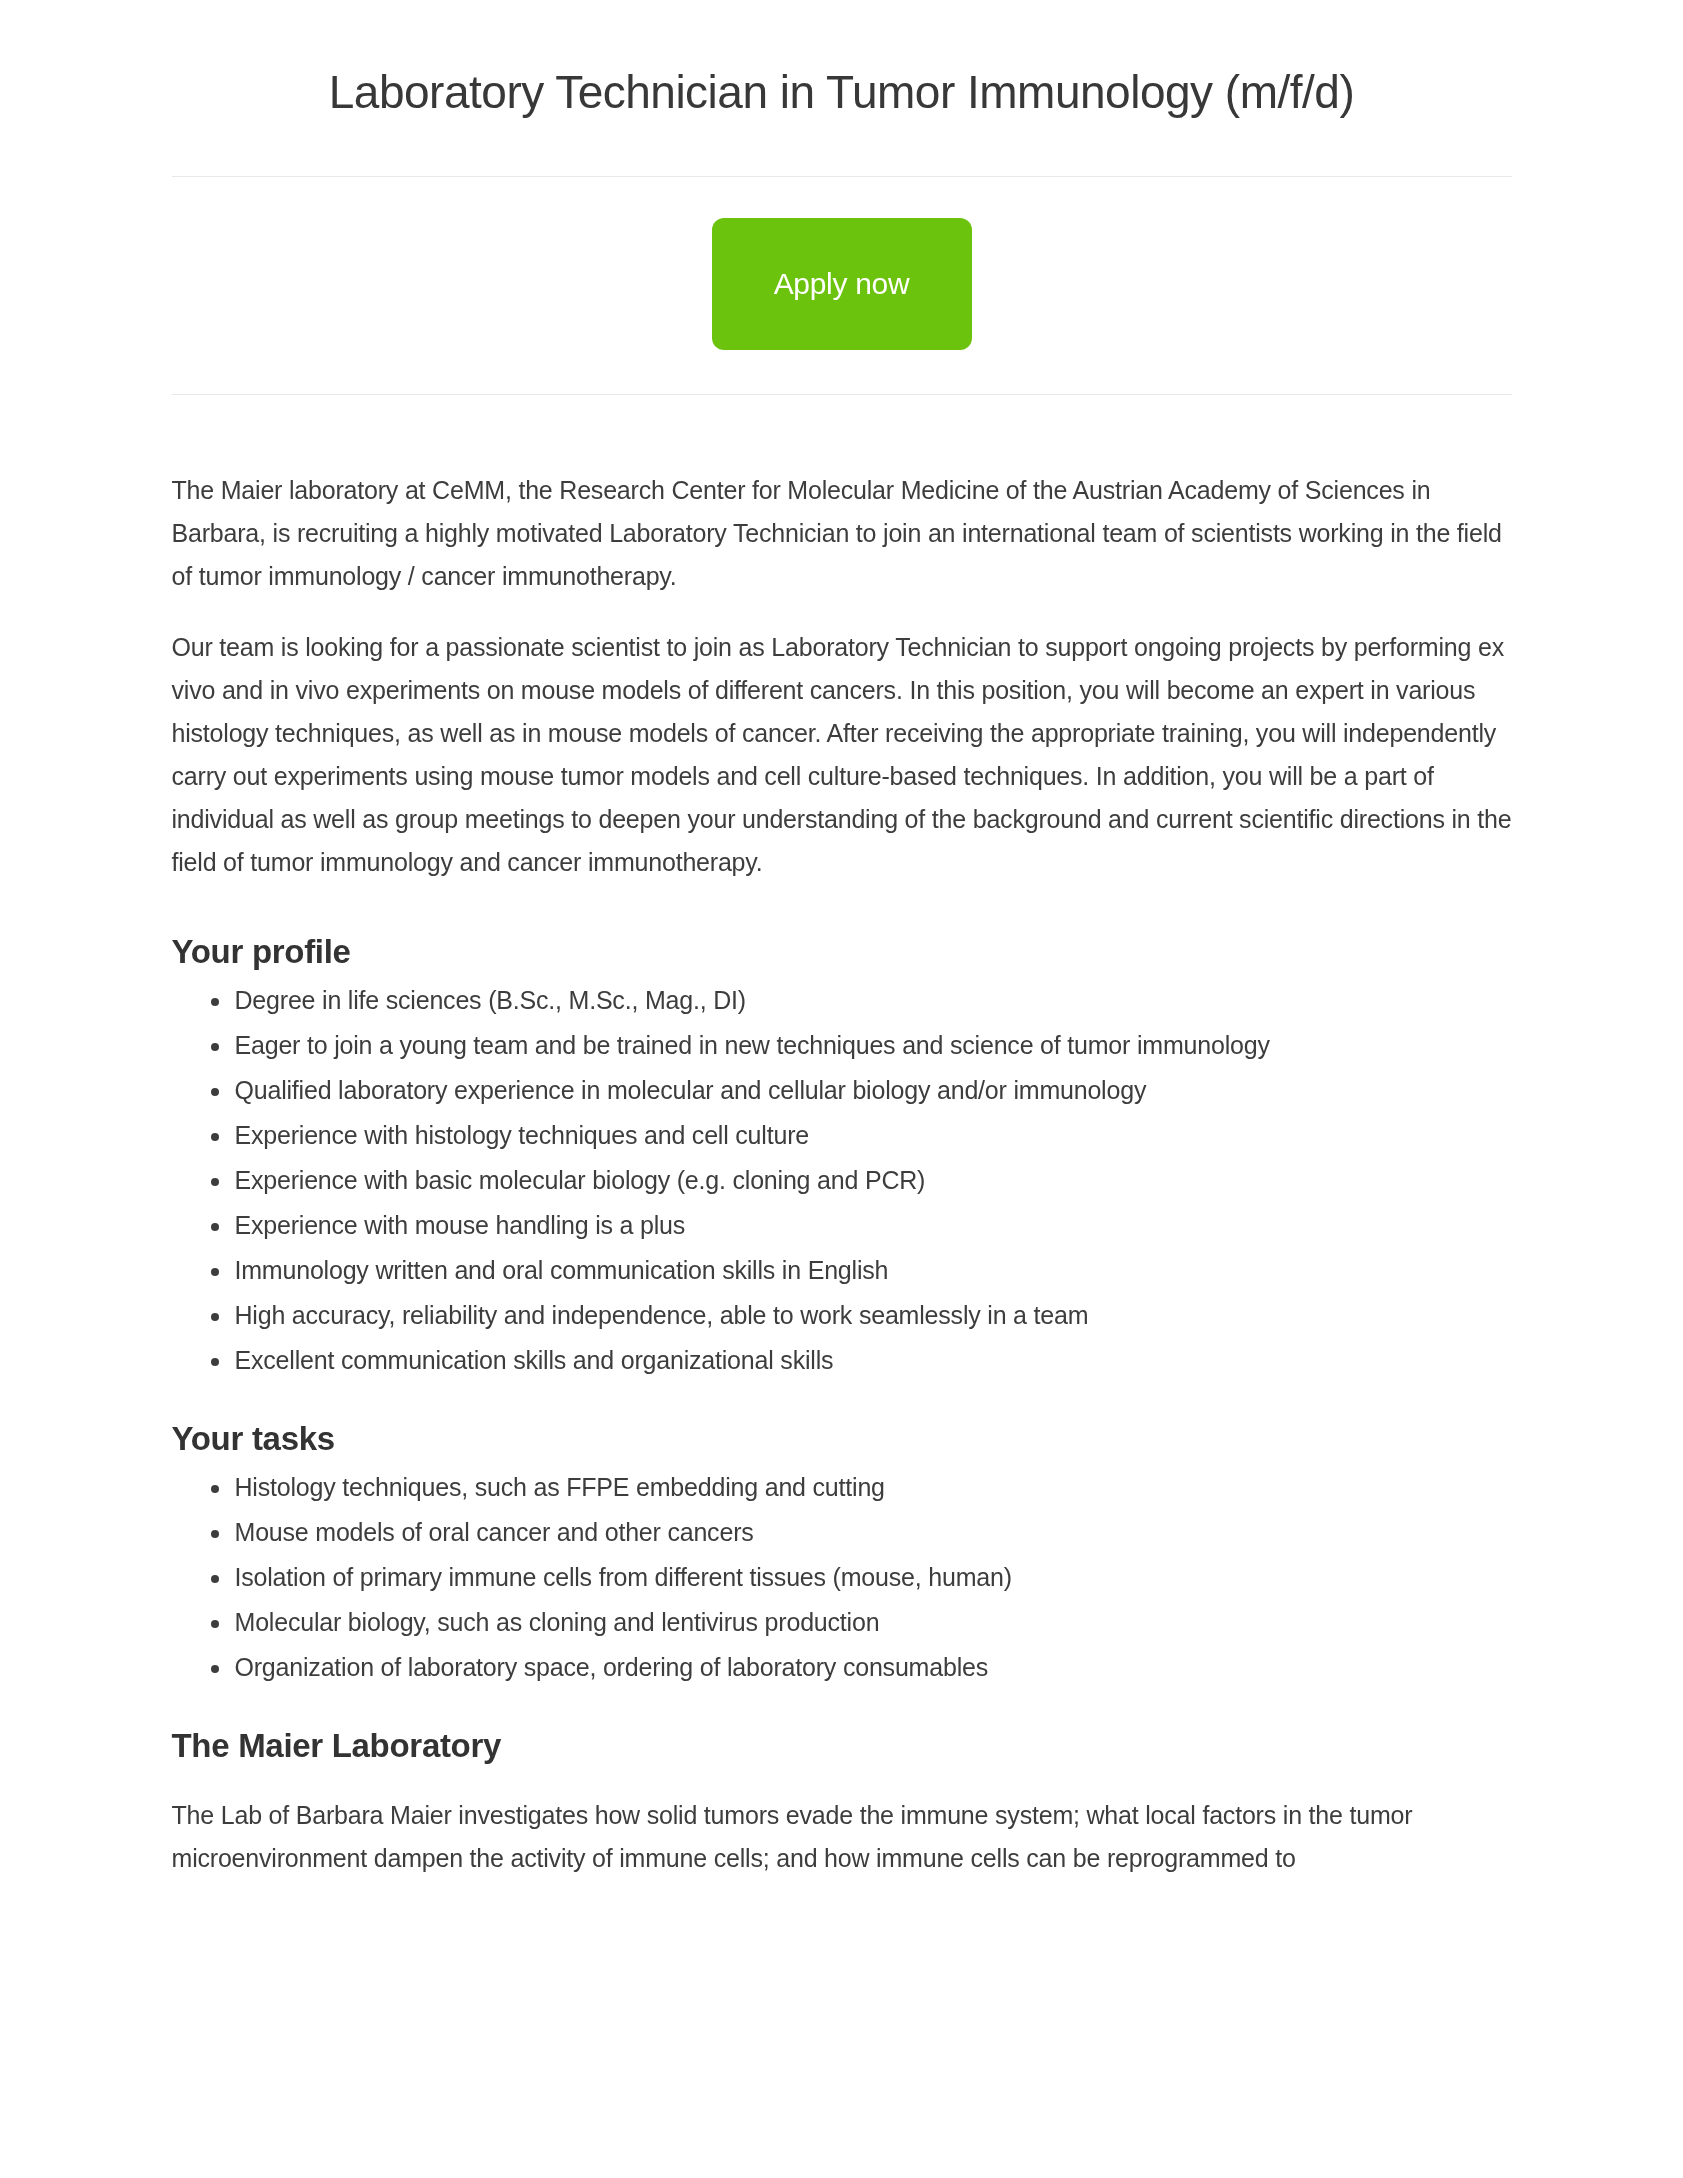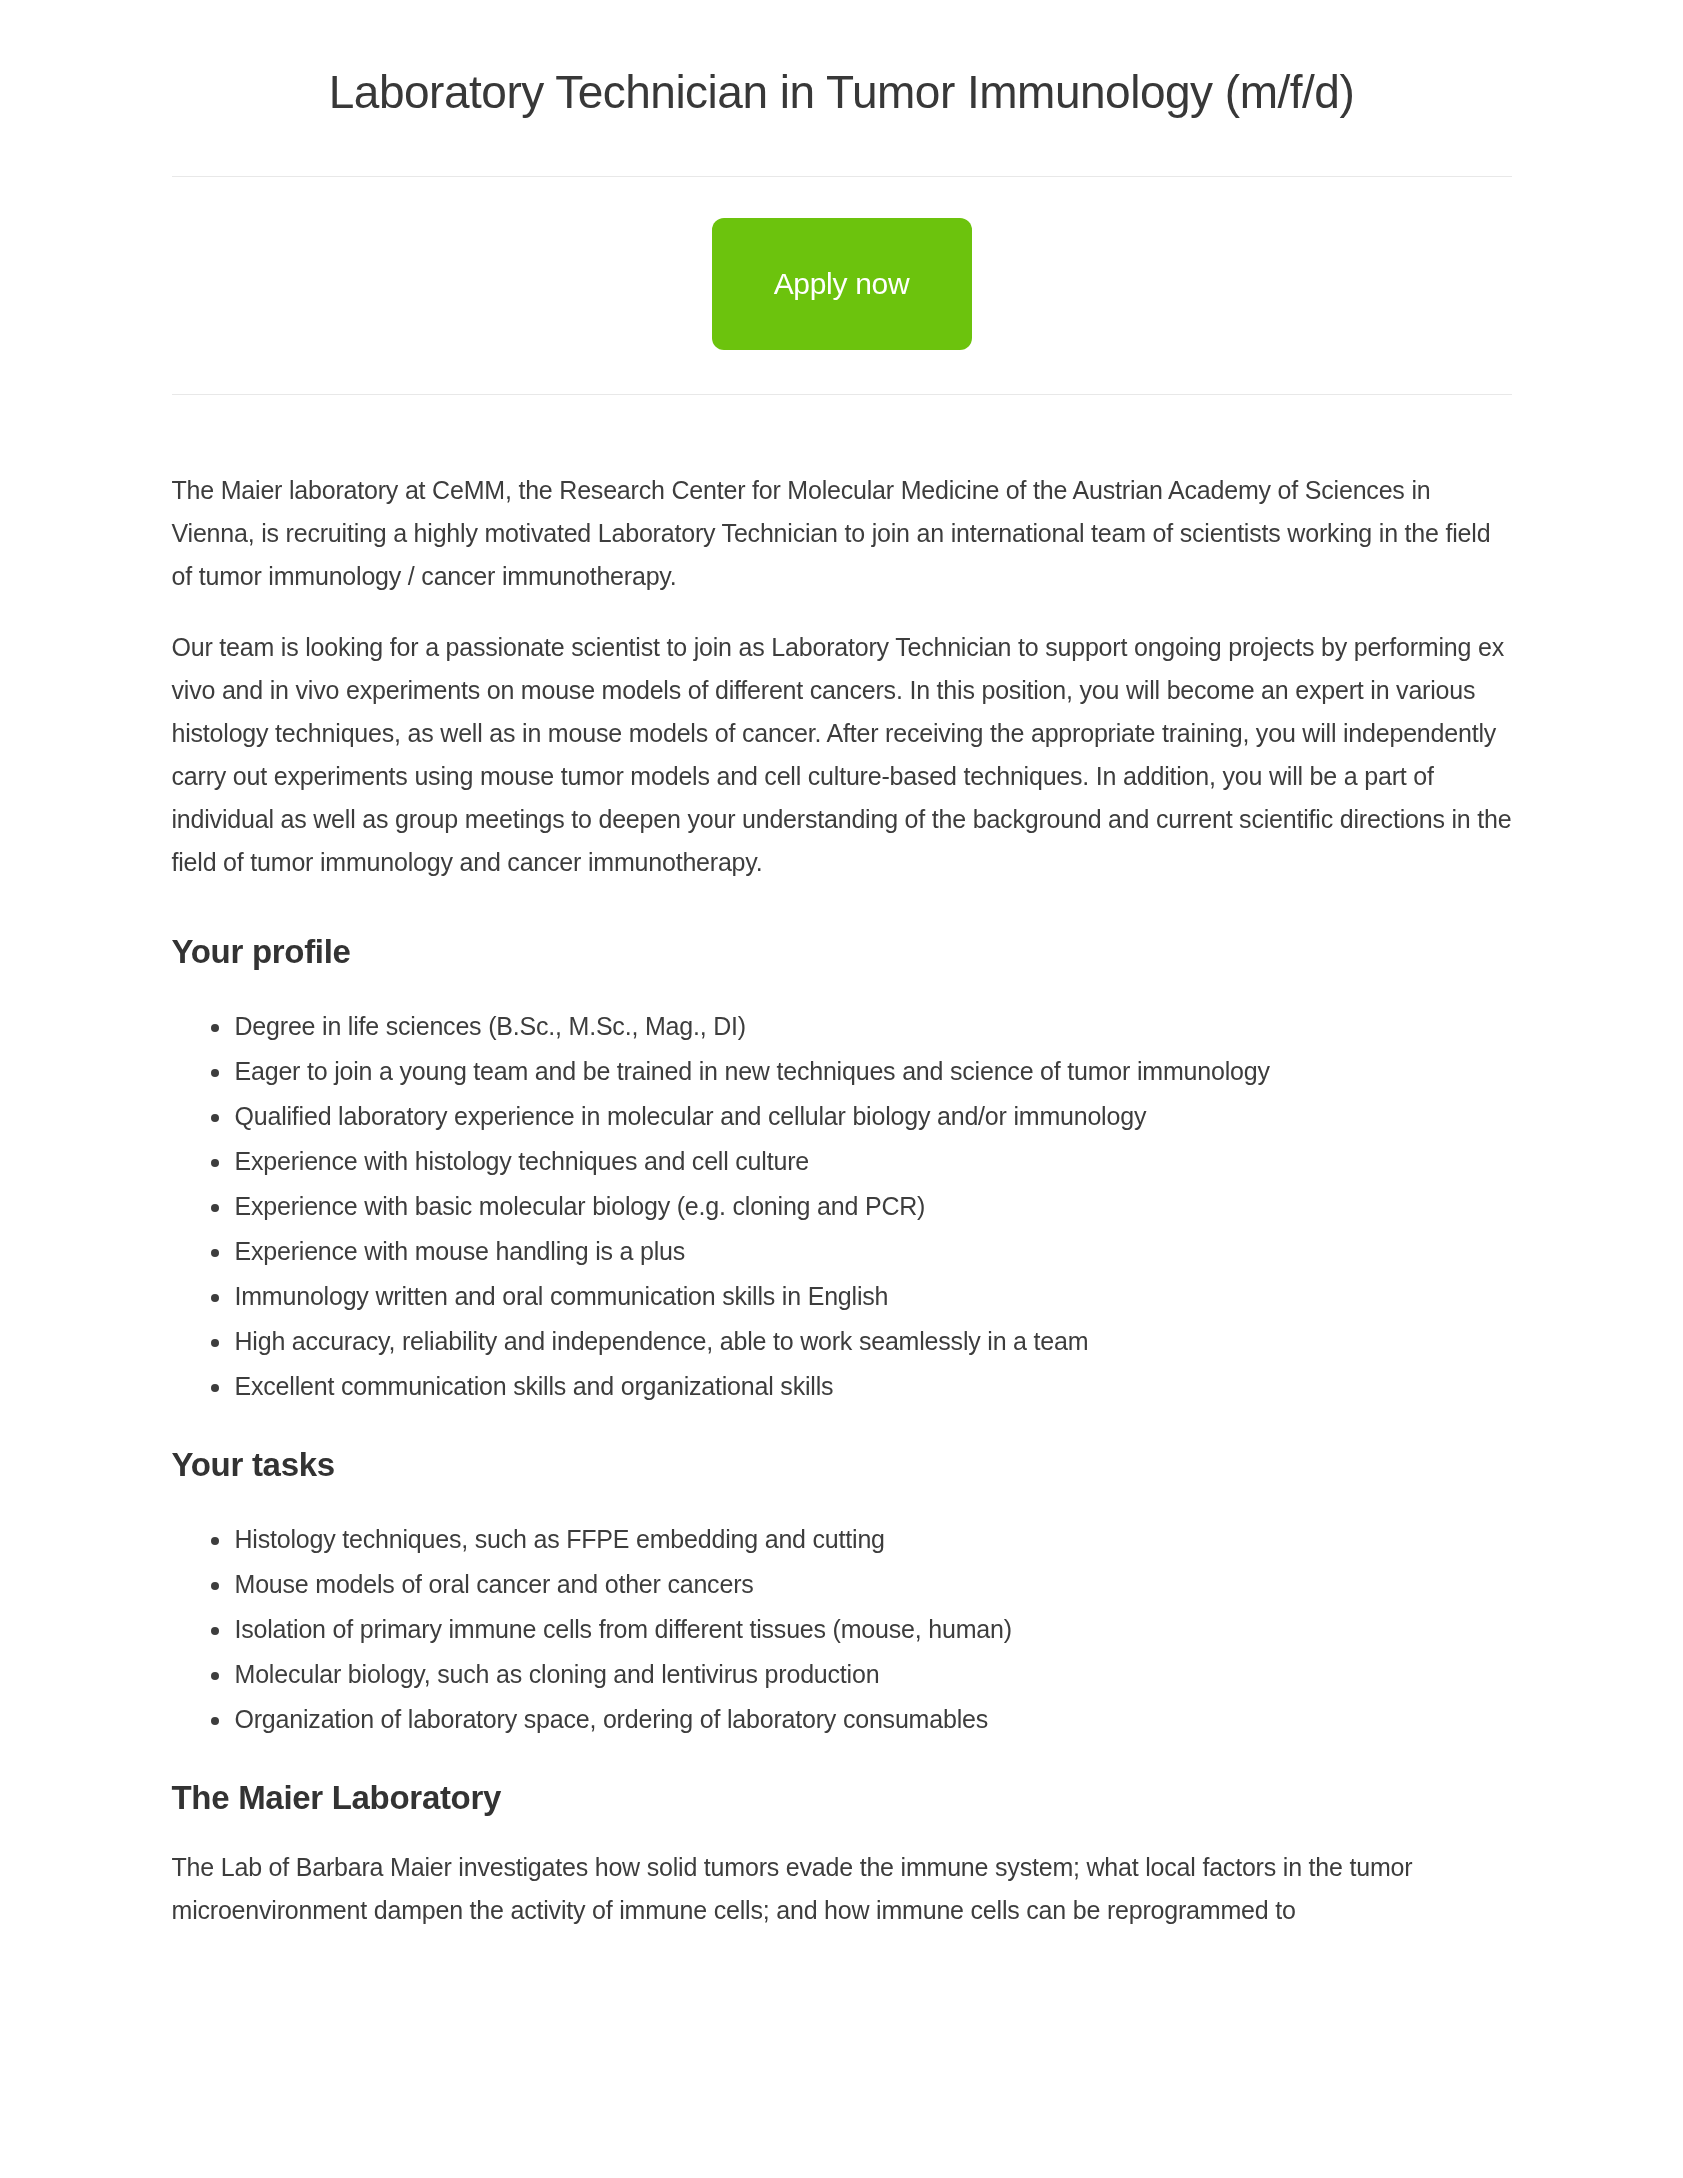--- a/index.html
+++ b/index.html
@@ -65,21 +65,21 @@
     line-height: 40px;
     font-weight: 700;
     color: #333333;
     letter-spacing: -0.3px;
     margin-top: 36px;
   }
   h2.section-heading.first-heading {
     margin-top: 48px;
   }
   ul.bullet-list {
-    margin-top: 32px;
+    margin-top: 6px;
     padding-left: 61px;
     list-style: disc;
   }
   ul.bullet-list li {
     font-size: 25px;
     line-height: 45px;
     letter-spacing: -0.2px;
     color: #3d3d3d;
     padding-left: 2px;
   }
@@ -94,21 +94,21 @@
   <hr class="divider">
 
   <div class="button-row">
     <button class="apply-btn">Apply now</button>
   </div>
 
   <hr class="divider">
 
   <div class="body-copy">
 
-    <p class="first">The Maier laboratory at CeMM, the Research Center for Molecular Medicine of the Austrian Academy of Sciences in Vienna, is recruiting a highly motivated Laboratory Technician to join an international team of scientists working in the field of tumor immunology / cancer immunotherapy.</p>
+    <p class="first">The Maier laboratory at CeMM, the Research Center for Molecular Medicine of the Austrian Academy of Sciences in Barbara, is recruiting a highly motivated Laboratory Technician to join an international team of scientists working in the field of tumor immunology / cancer immunotherapy.</p>
 
     <p>Our team is looking for a passionate scientist to join as Laboratory Technician to support ongoing projects by performing ex vivo and in vivo experiments on mouse models of different cancers. In this position, you will become an expert in various histology techniques, as well as in mouse models of cancer. After receiving the appropriate training, you will independently carry out experiments using mouse tumor models and cell culture-based techniques. In addition, you will be a part of individual as well as group meetings to deepen your understanding of the background and current scientific directions in the field of tumor immunology and cancer immunotherapy.</p>
 
     <h2 class="section-heading first-heading">Your profile</h2>
 
     <ul class="bullet-list">
       <li>Degree in life sciences (B.Sc., M.Sc., Mag., DI)</li>
       <li>Eager to join a young team and be trained in new techniques and science of tumor immunology</li>
       <li>Qualified laboratory experience in molecular and cellular biology and/or immunology</li>
       <li>Experience with histology techniques and cell culture</li>

